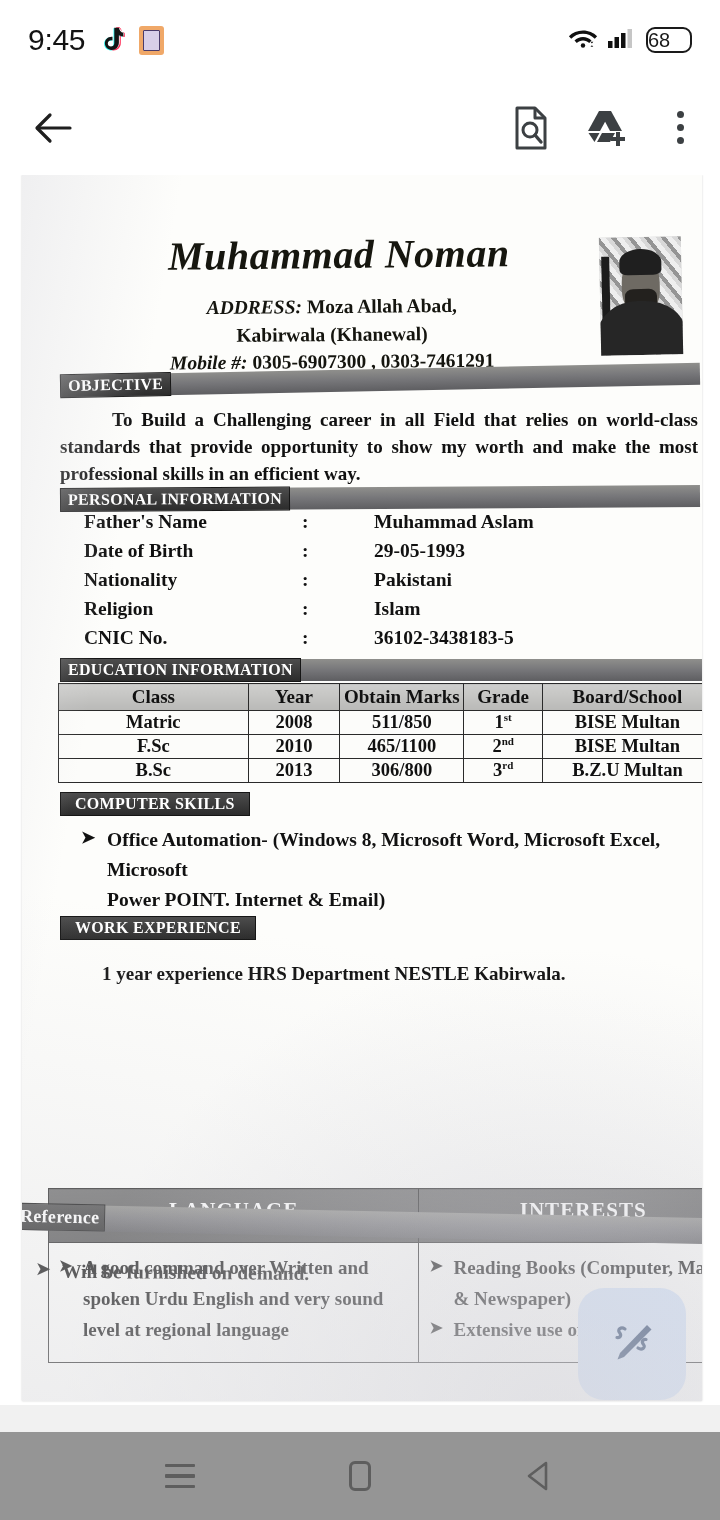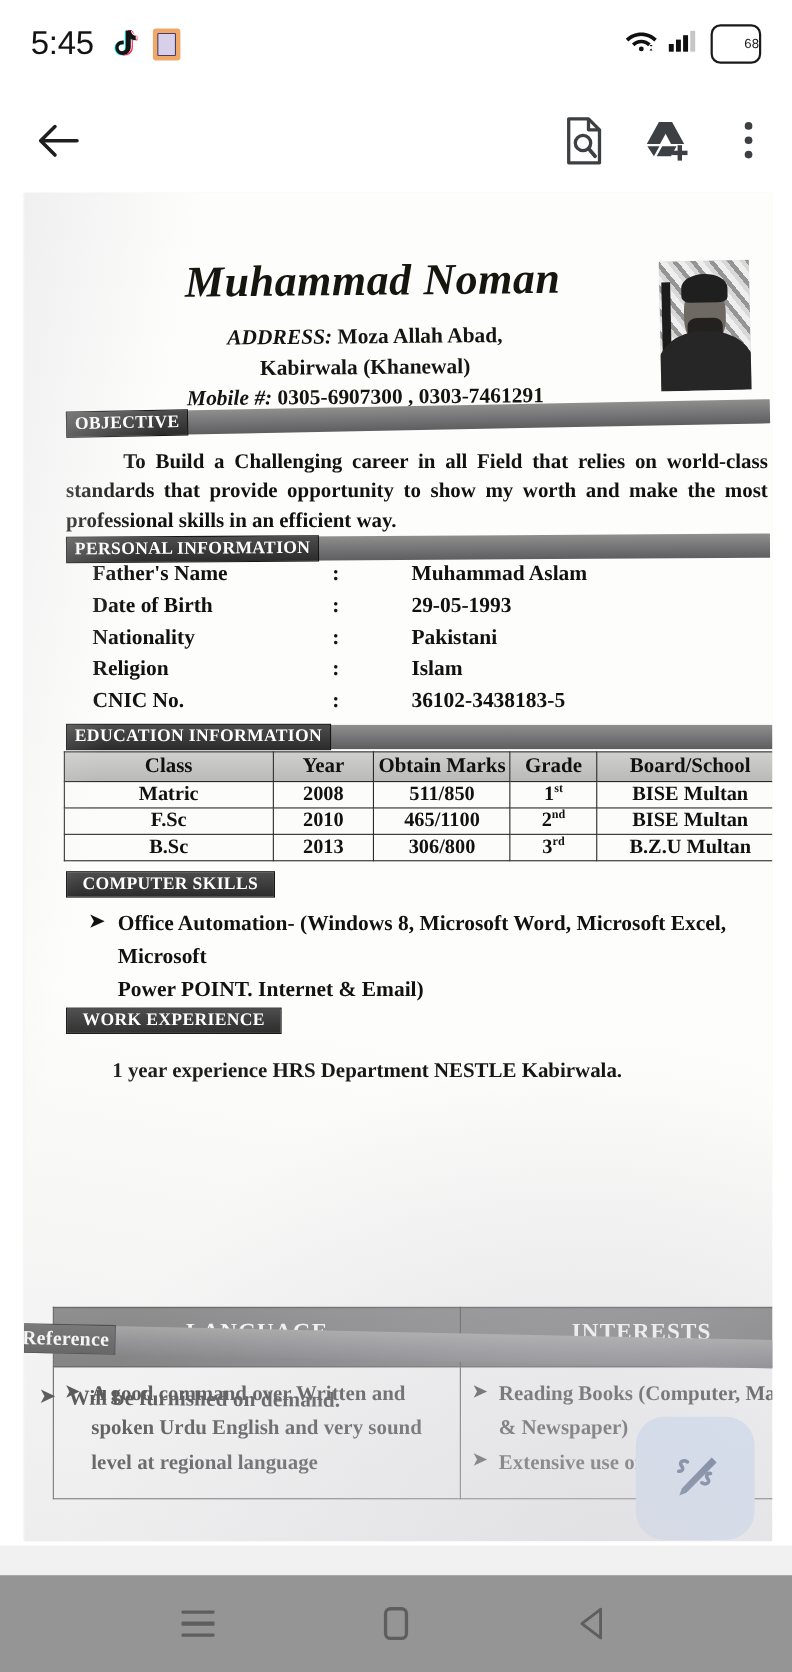--- a/index.html
+++ b/index.html
@@ -50,25 +50,25 @@
     display: flex; align-items: center; justify-content: center;
   }
   .calc-inner {
     width: 17px; height: 21px;
     background: #d8cfe8;
     border: 1px solid #4a3c6b;
     border-radius: 1px;
     display:block;
   }
   .battery {
-    width: 46px; height: 36px;
+    width: 46px; height: 26px;
     border: 2.5px solid #1a1a1a;
     border-radius: 9px;
-    display: flex; align-items: center; justify-content: flex-end;
-    font-size: 12px;
+    display: flex; align-items: center; justify-content: flex-start;
+    font-size: 20px;
     color: #1a1a1a;
     font-weight: 500;
     line-height: 1;
   }
 
   
   .toolbar {
     position: absolute;
     top: 80px; left: 0;
     width: 720px; height: 95px;
@@ -356,21 +356,21 @@
   .nav-lines i { width:30px; height:3.5px; background:#5e5e5e; display:block; border-radius:1px; }
   .nav-square { width:22px; height:30px; border:3px solid #5e5e5e; border-radius:6px; }
 </style>
 </head>
 <body>
 
 <div id="app">
 
   <div class="statusbar">
     <div class="sb-left">
-      <span class="sb-clock">5:45</span>
+      <span class="sb-clock">9:45</span>
       <span class="tiktok-icon">
         <svg width="26" height="28" viewBox="0 0 26 28">
           <path d="M15.6 2.2h3.6c.3 2.6 1.8 4.6 4.4 5v3.6c-1.8 0-3.3-.5-4.5-1.4v7.6c0 4.6-3.4 7.4-7.2 7.4-3.7 0-6.8-2.9-6.8-6.6 0-4 3.4-7 7.6-6.5v3.7c-.5-.2-1-.2-1.5-.2-1.8 0-3.2 1.4-3.2 3.1s1.4 3.1 3.2 3.1c1.8 0 3.3-1.3 3.3-3.3V2.2z" fill="#25F4EE"></path>
           <path d="M17.2 1.2h3.6c.3 2.6 1.8 4.6 4.4 5v3.6c-1.8 0-3.3-.5-4.5-1.4v7.6c0 4.6-3.4 7.4-7.2 7.4-1.4 0-2.7-.4-3.8-1.1 1.2 1.3 3 2.1 4.9 2.1 3.8 0 7.2-2.8 7.2-7.4V9.4c1.2.9 2.7 1.4 4.5 1.4V7.2c-2.6-.4-4.1-2.4-4.4-5h-4.7z" fill="#FE2C55"></path>
           <path d="M16.4 1.7h3.6c.3 2.6 1.8 4.6 4.4 5v3.6c-1.8 0-3.3-.5-4.5-1.4v7.6c0 4.6-3.4 7.4-7.2 7.4-3.7 0-6.8-2.9-6.8-6.6 0-4 3.4-7 7.6-6.5v3.7c-.5-.2-1-.2-1.5-.2-1.8 0-3.2 1.4-3.2 3.1s1.4 3.1 3.2 3.1c1.8 0 3.3-1.3 3.3-3.3V1.7z" fill="#141414"></path>
         </svg>
       </span>
       <span class="calc-icon">
         <span class="calc-inner"></span>
       </span>

